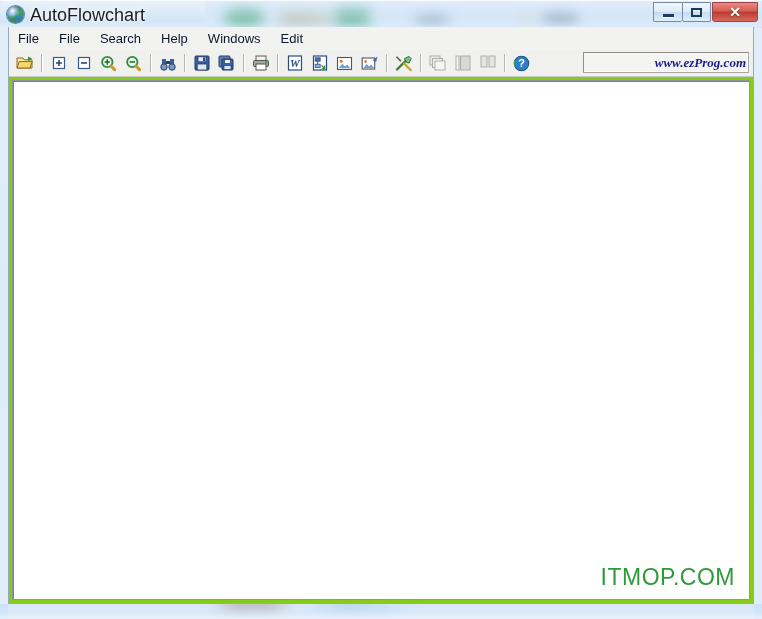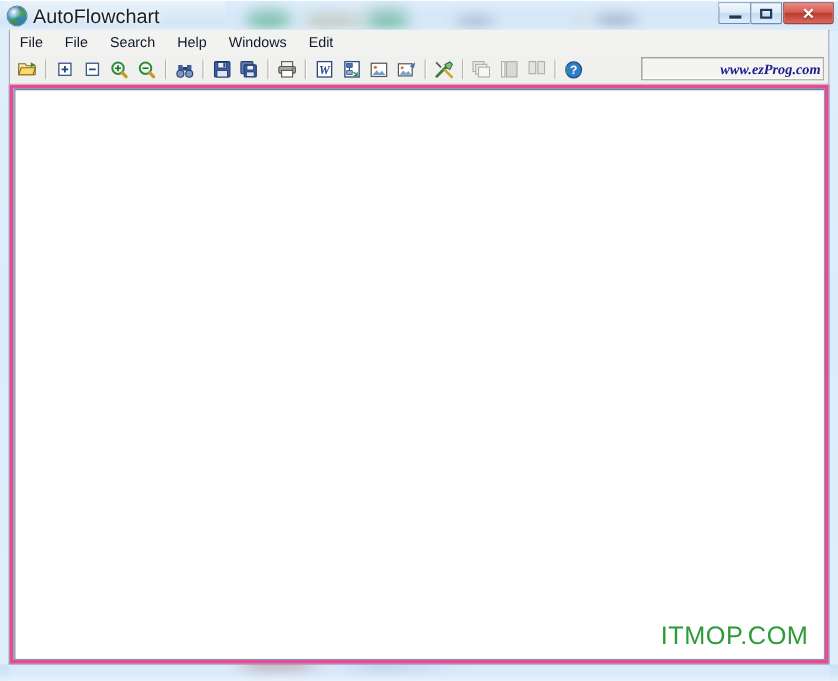--- a/index.html
+++ b/index.html
@@ -154,21 +154,21 @@
   #url-text {
     font-family: "Liberation Serif", serif;
     font-style: italic; font-weight: bold;
     font-size: 13px; color: #1a1a8c; white-space: nowrap;
   }
 
   
   #client-area {
     position: absolute; left: 8px; top: 77px;
     width: 746px; height: 527px;
-    background: #ec4899;
+    background: #84cc16;
     border-left: 1px solid #9aa7b5; border-right: 1px solid #9aa7b5;
     border-bottom: 1px solid #9aa7b5;
     box-sizing: border-box;
   }
   #client-inner {
     position: absolute; left: 3px; top: 3px; right: 3px; bottom: 3px;
     background: #ffffff;
     border: 1px solid #8a99a8;
     box-shadow: inset 1px 1px 0 #6f8194;
     box-sizing: border-box;

